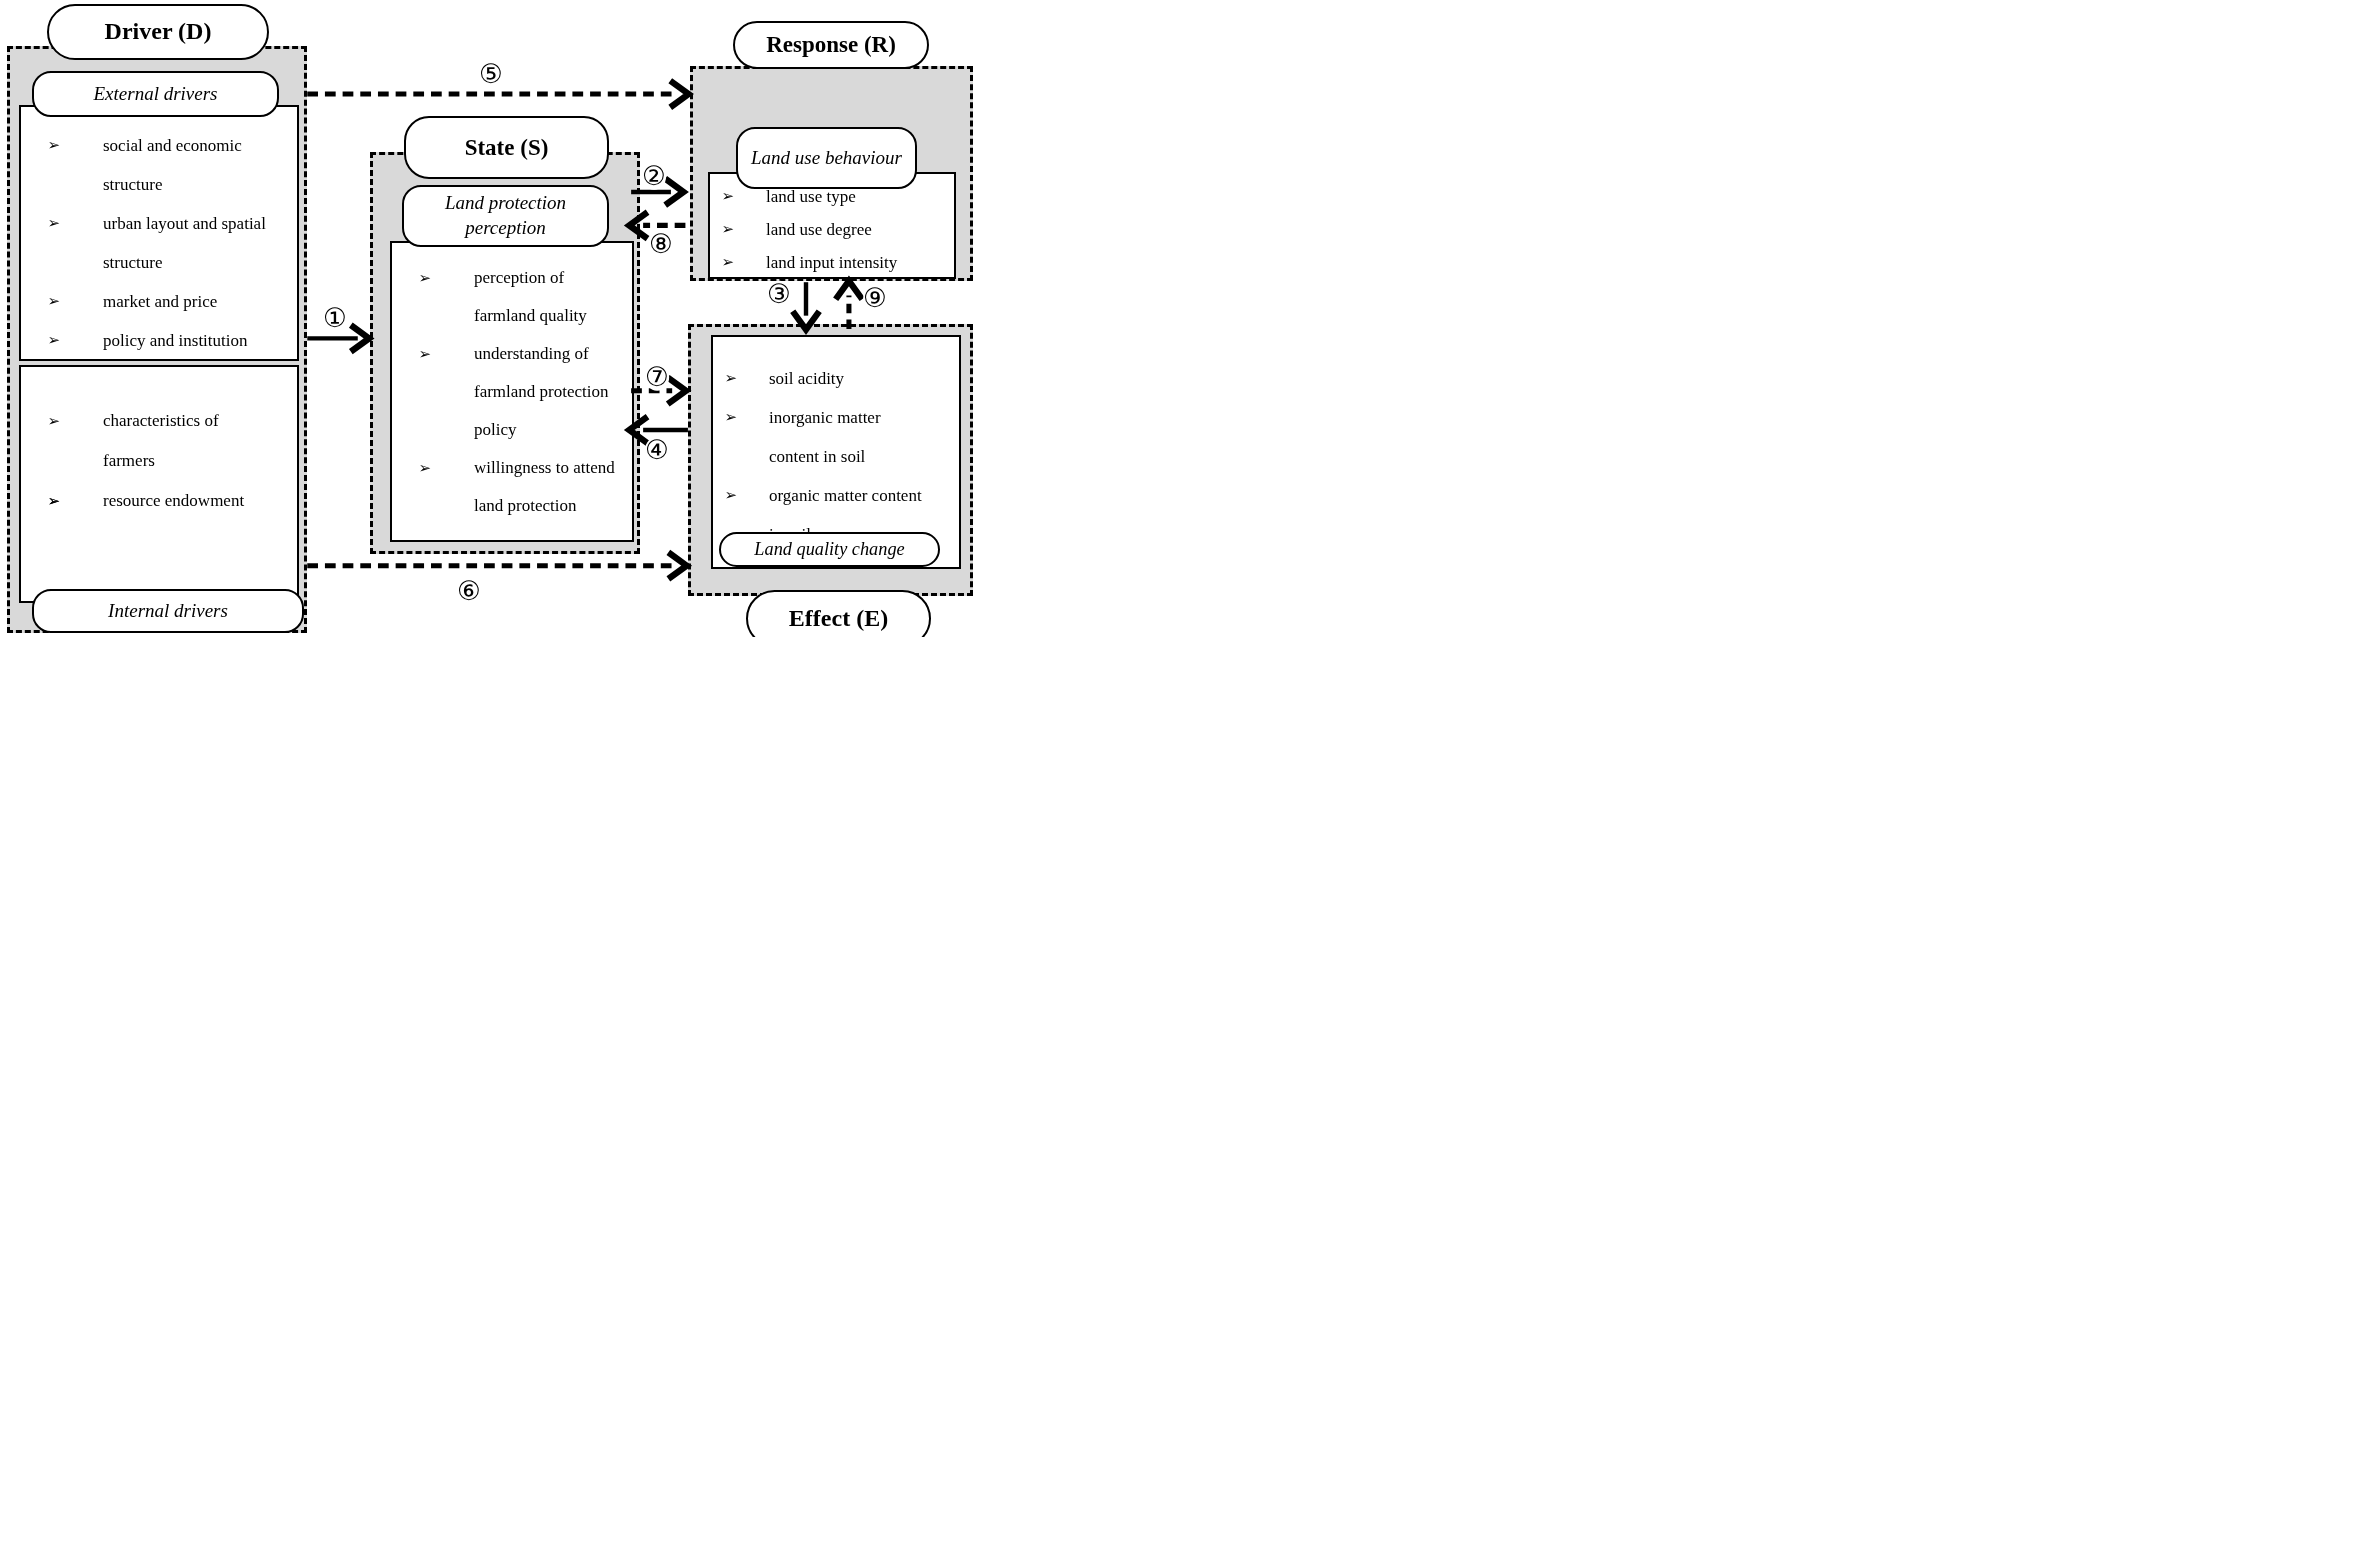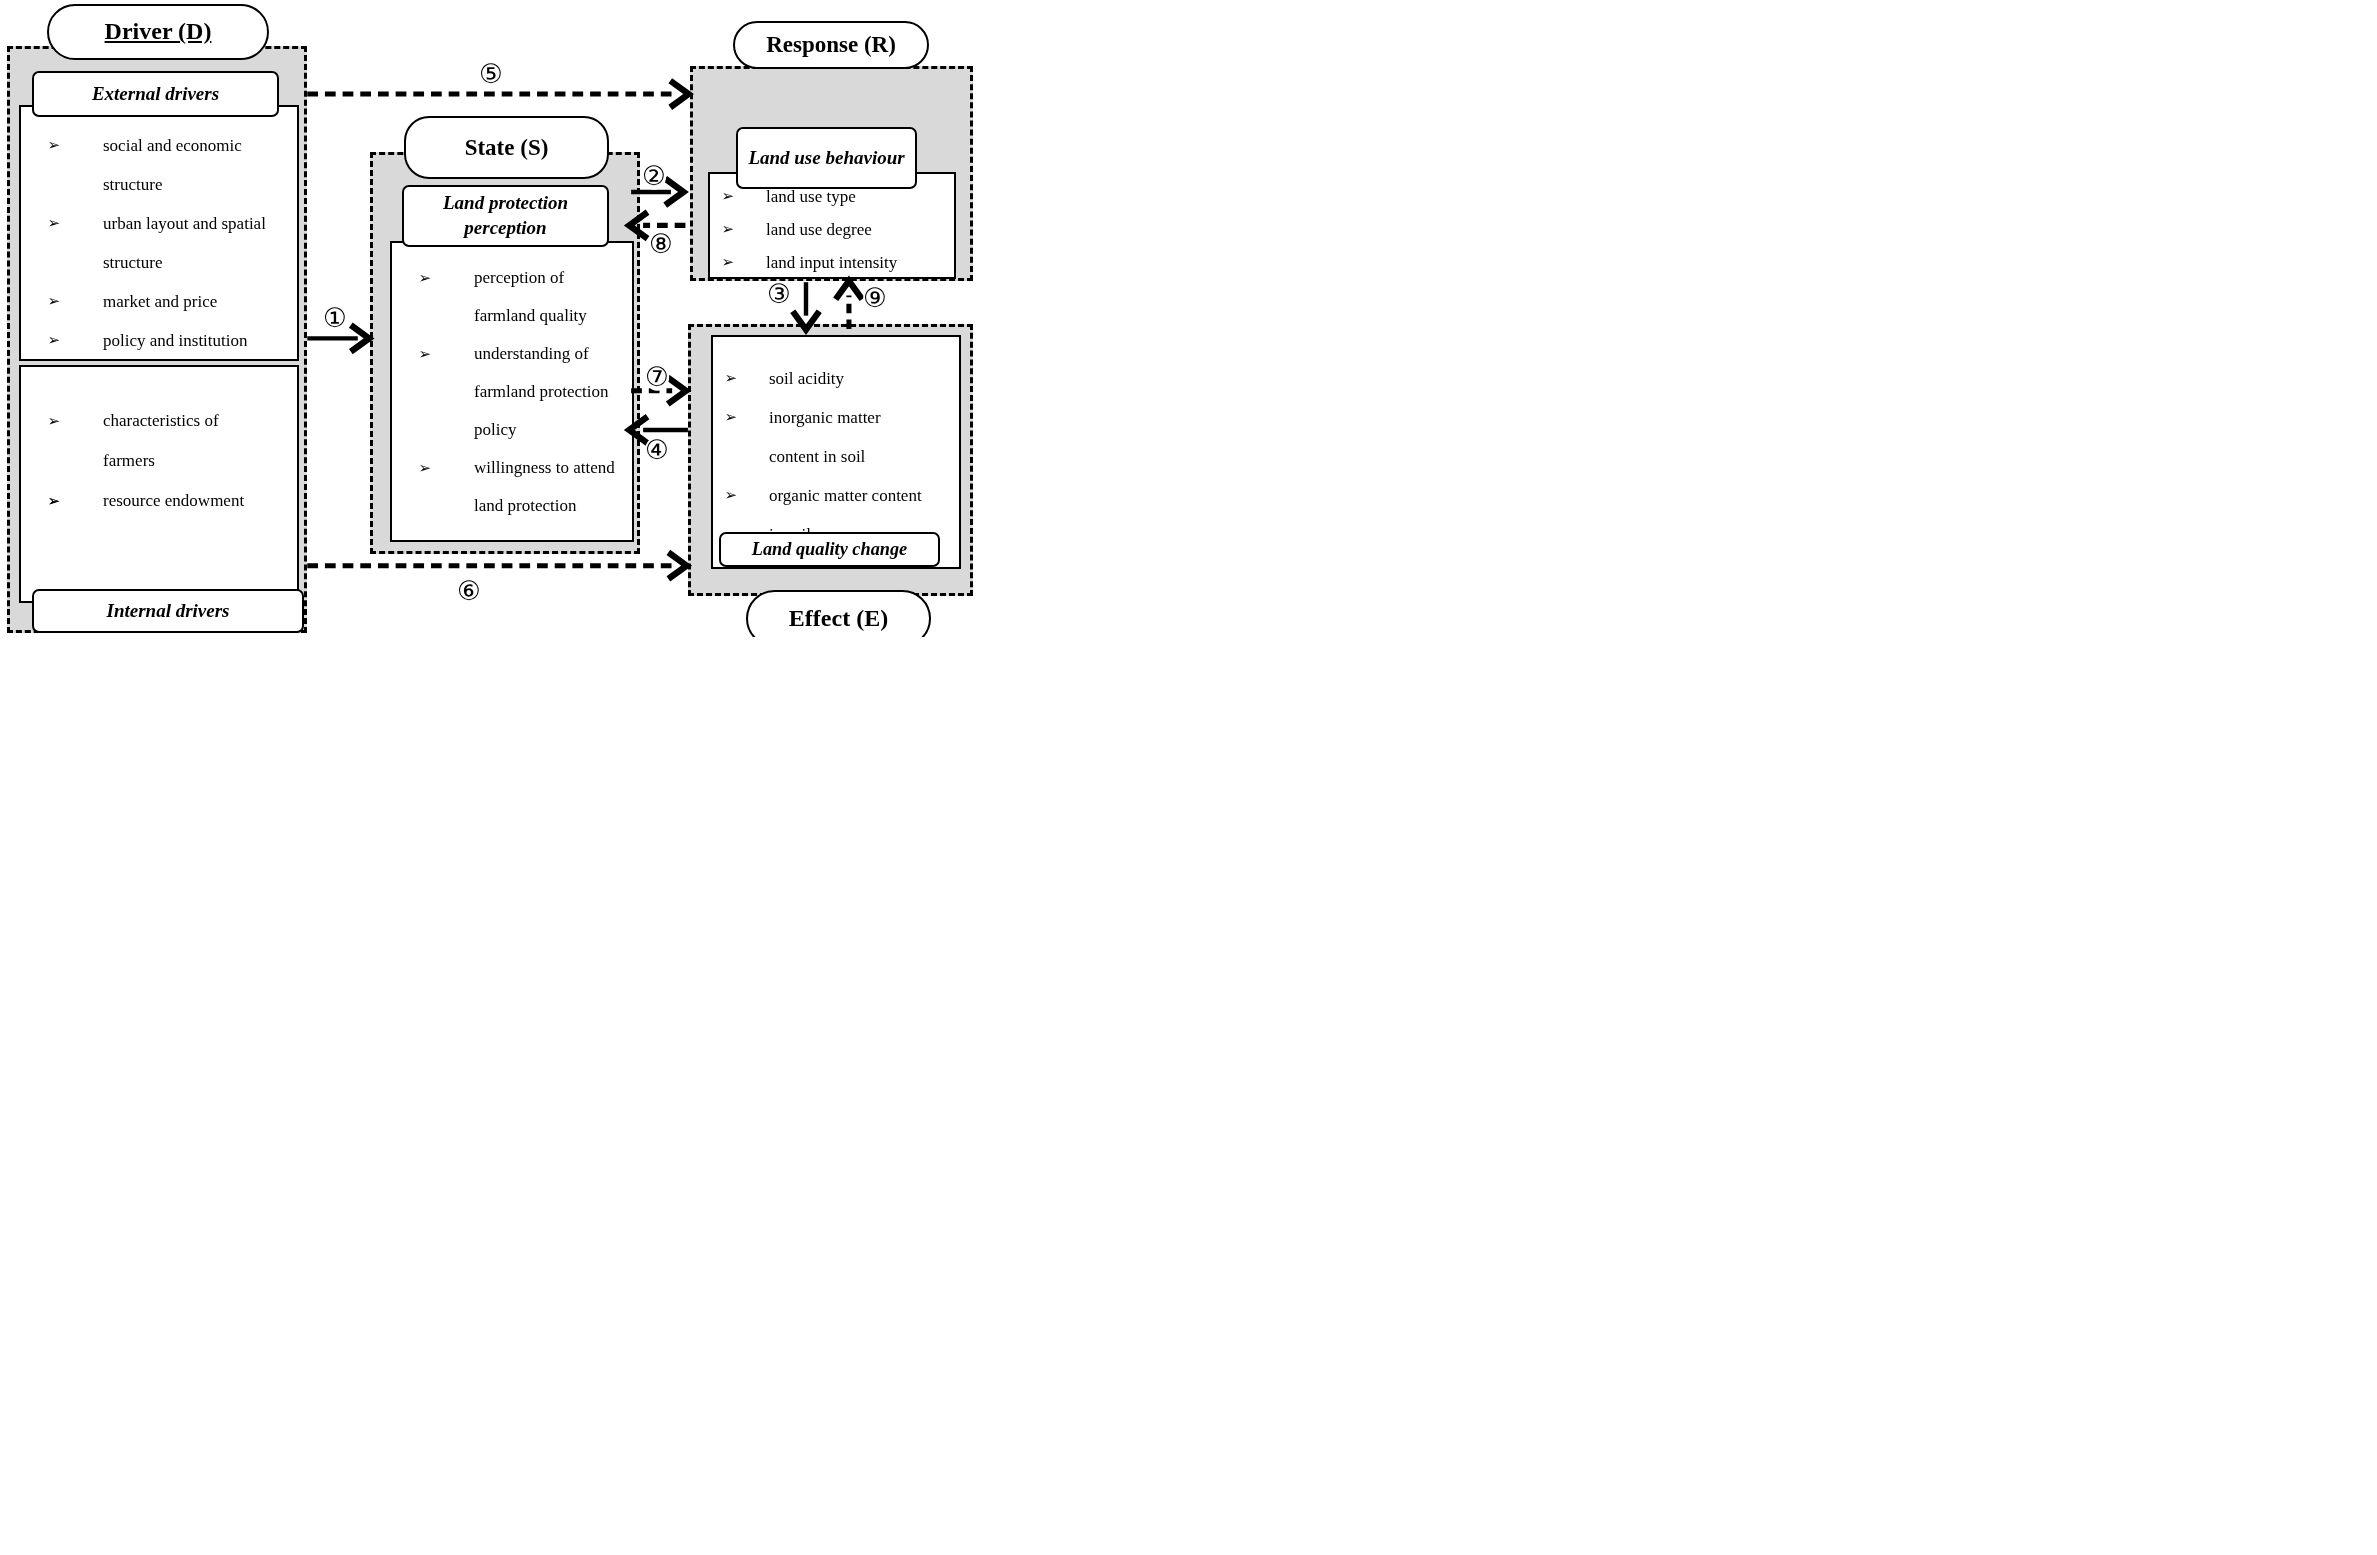--- a/index.html
+++ b/index.html
@@ -14,23 +14,23 @@
   }
   
   .pill {
     position:absolute; background:#fff; border:2.5px solid #000;
     display:flex; align-items:center; justify-content:center;
     font-weight:bold; font-size:24px; z-index:6; border-radius:29px;
   }
   .pill.small { font-size:23px; border-radius:25px; }
   
   .sublabel {
-    position:absolute; background:#fff; border:2.5px solid #000; border-radius:7px;
+    position:absolute; background:#fff; border:2.5px solid #000; border-radius:19px;
     display:flex; align-items:center; justify-content:center; text-align:center;
-    font-weight:bold; font-style:italic; font-size:19px; line-height:1.3; z-index:4;
+    font-weight:normal; font-style:italic; font-size:19px; line-height:1.3; z-index:4;
   }
   
   .listbox {
     position:absolute; background:#fff; border:2.5px solid #000; z-index:2;
   }
   .listbox ul { list-style:none; }
   .listbox li { position:relative; }
   .blt {
     position:absolute; top:0; font-family:"DejaVu Sans",sans-serif;
     font-size:15px; line-height:inherit;
@@ -58,21 +58,21 @@
 </head>
 <body>
 
 <div class="canvas">
 
   <div class="container" style="left:7px; top:46px; width:300px; height:587px;"></div>
   <div class="container" style="left:370px; top:152px; width:270px; height:402px;"></div>
   <div class="container" style="left:690px; top:66px; width:283px; height:215px;"></div>
   <div class="container" style="left:688px; top:324px; width:285px; height:272px;"></div>
 
-  <div class="pill" style="left:47px; top:3.8px; width:222px; height:56px;text-decoration:underline;">
+  <div class="pill" style="left:47px; top:3.8px; width:222px; height:56px;">
     <span>Driver (D)</span>
   </div>
 
   <div class="listbox list-left ext" style="left:19px; top:105px; width:280px; height:256px;">
     <ul>
       <li>
           <span class="blt">➢</span>
           <span class="txt">social and economic
 structure</span>
         </li>

